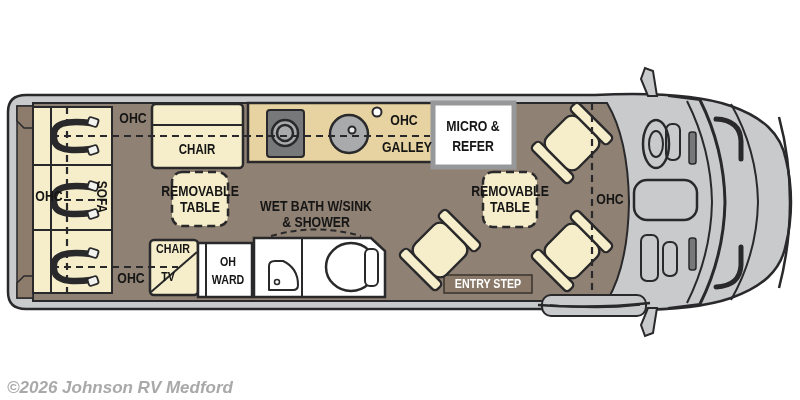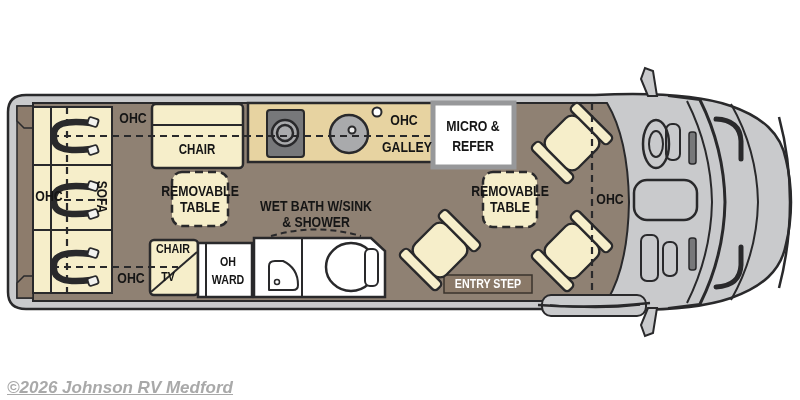--- a/index.html
+++ b/index.html
@@ -25,21 +25,21 @@
   .dash2{stroke-dasharray:8 5}
   
   .lbl{position:absolute;font-weight:700;font-size:15px;color:var(--c-label,#151515);
        white-space:nowrap;text-align:center;line-height:1.08;
        transform:translate(-50%,-50%) scaleX(0.82);}
   .lbl.sm{font-size:13px;}
   .lbl.white{color:#fff;font-size:13px;}
   .lbl.rot{font-size:14px;transform:translate(-50%,-50%) rotate(90deg) scaleX(0.85);}
   .lbl.lh-wide{line-height:1.35;}
   .watermark{position:absolute;left:7px;top:378px;font-weight:700;font-style:italic;
-       font-size:17px;color:var(--c-watermark,#a9a9a9);white-space:nowrap;text-decoration:underline;}
+       font-size:17px;color:var(--c-watermark,#a9a9a9);white-space:nowrap;}
 </style>
 </head>
 <body>
 
 <div class="stage">
 
 <svg viewBox="0 0 800 400" width="800" height="400">
 
   <g>
     <path class="f-body o" stroke-width="2.5" d="M 26,95 L 595,95 C 660,92 705,97 731,106 C 762,117 781,133 786,160 Q 791,180 791,202

